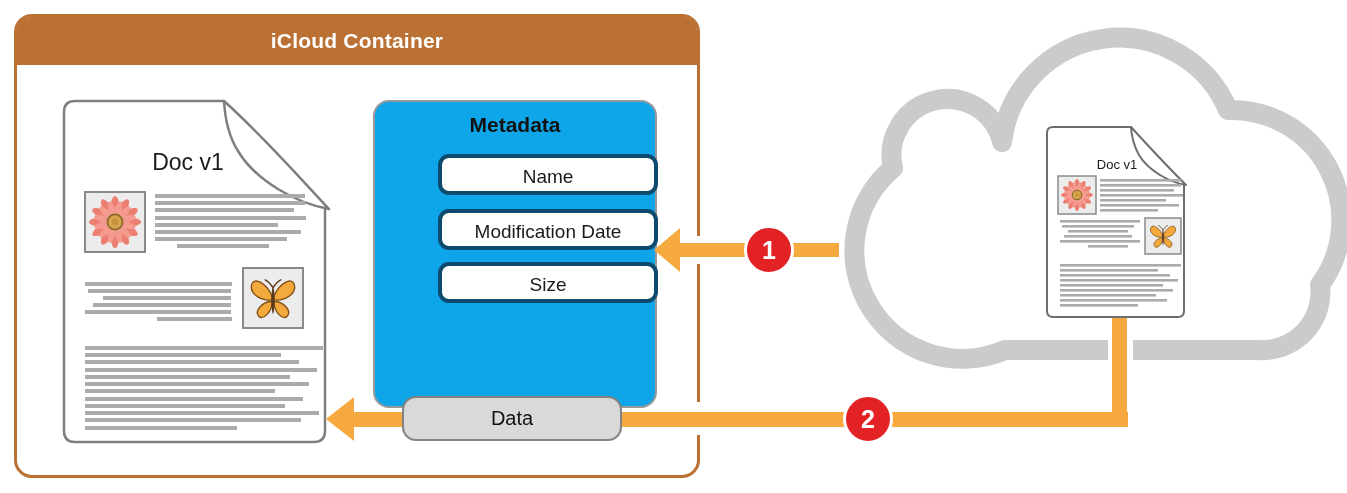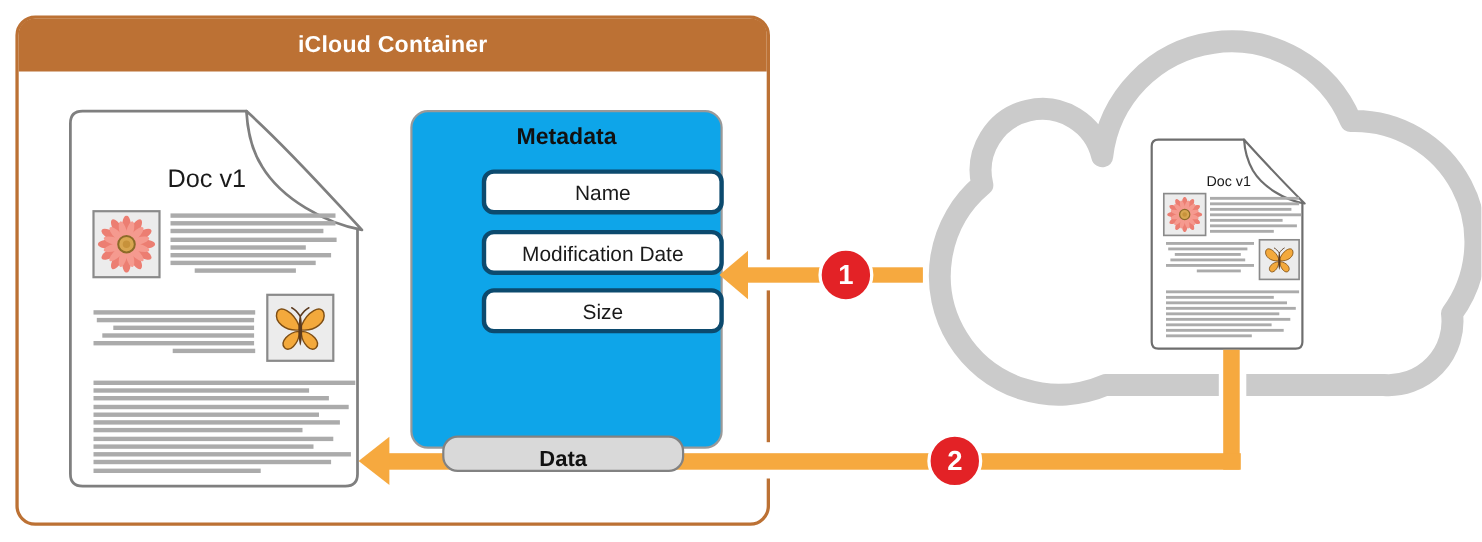--- a/index.html
+++ b/index.html
@@ -27,23 +27,23 @@
     position:absolute;left:0;right:0;top:11px;text-align:center;
     font-weight:bold;font-size:21px;color:#111111;
   }
   .metadata-pill{
     position:absolute;left:27px;width:220px;height:41px;box-sizing:border-box;
     background:#ffffff;border:4px solid #0c4a6e;border-radius:11px;
     text-align:center;line-height:37px;font-size:19px;color:#1a1a1a;margin-left:36px;
   }
   
   .data-pill{
-    left:402px;top:396px;width:220px;height:33px;box-sizing:border-box;
+    left:402px;top:396px;width:220px;height:45px;box-sizing:border-box;
     background:#D9D9D9;border:2px solid #828282;border-radius:14px;
-    text-align:center;line-height:41px;font-weight:bold;font-size:20px;color:#111111;
+    text-align:center;line-height:41px;font-weight:normal;font-size:20px;color:#111111;
   }
   
   .badge{
     width:50px;height:50px;box-sizing:border-box;border-radius:50%;
     background:#E32226;border:3px solid #ffffff;
     color:#ffffff;font-weight:bold;font-size:25px;text-align:center;line-height:44px;
   }
   svg{display:block;}
 </style>
 </head>

